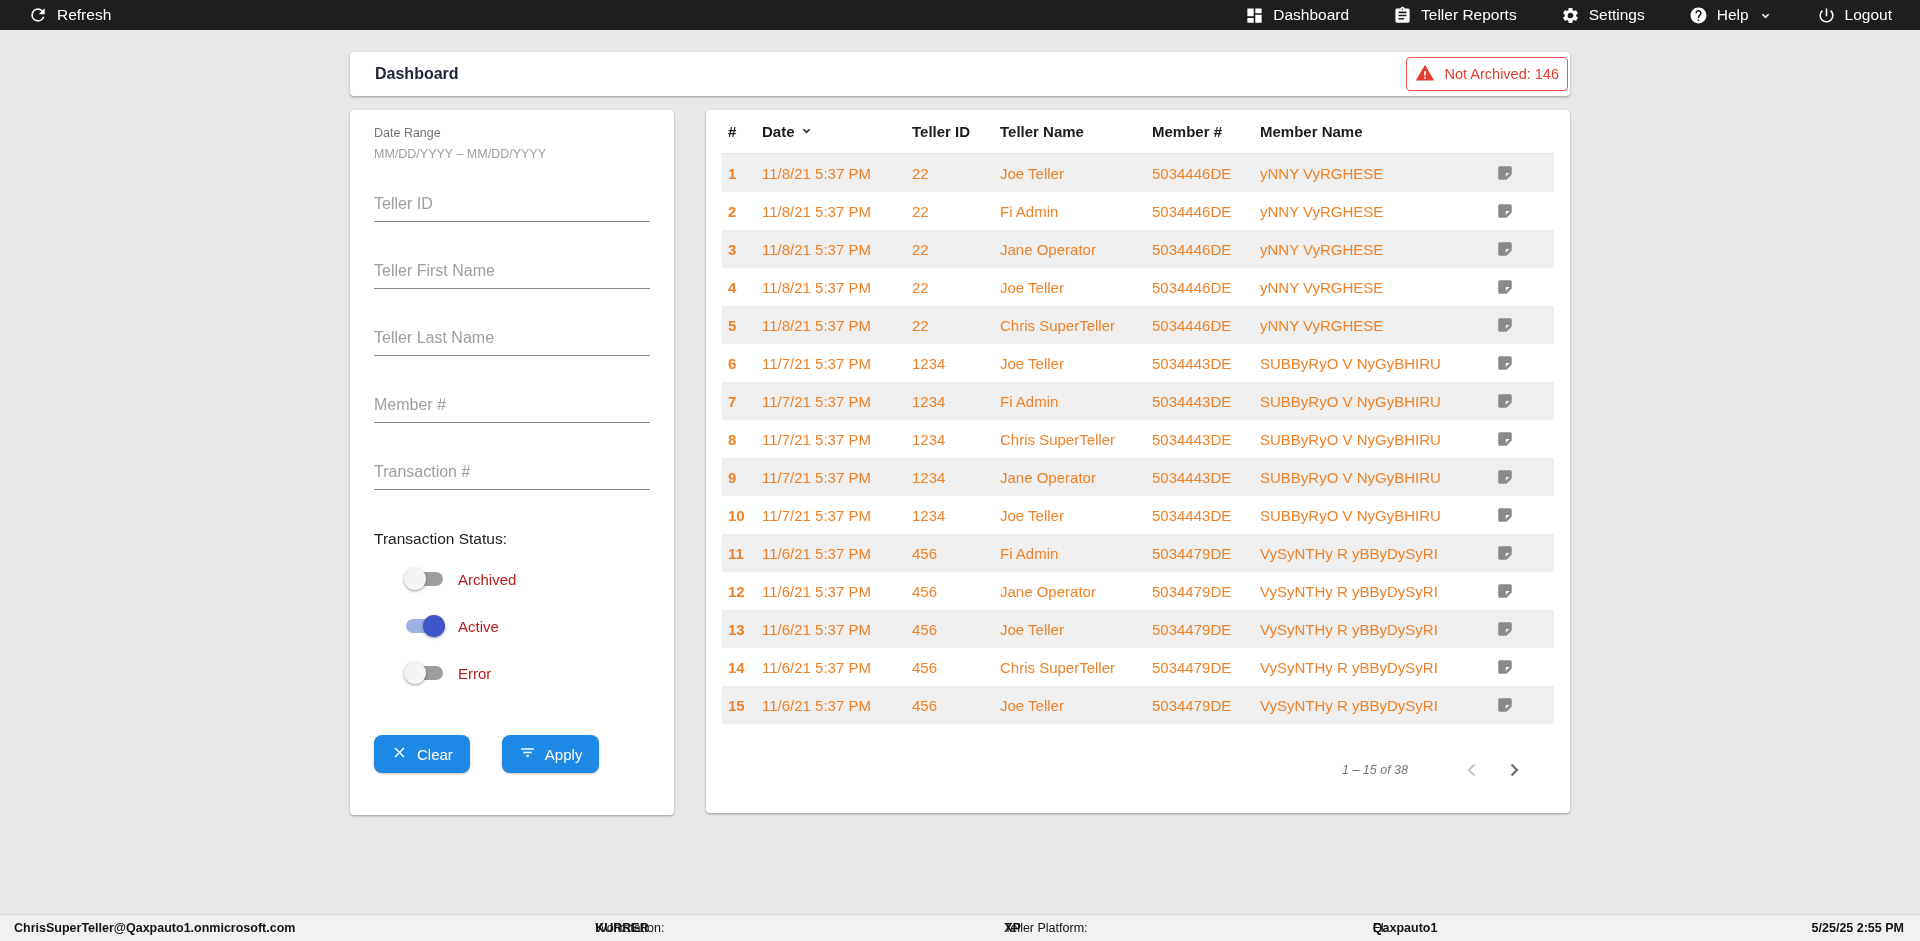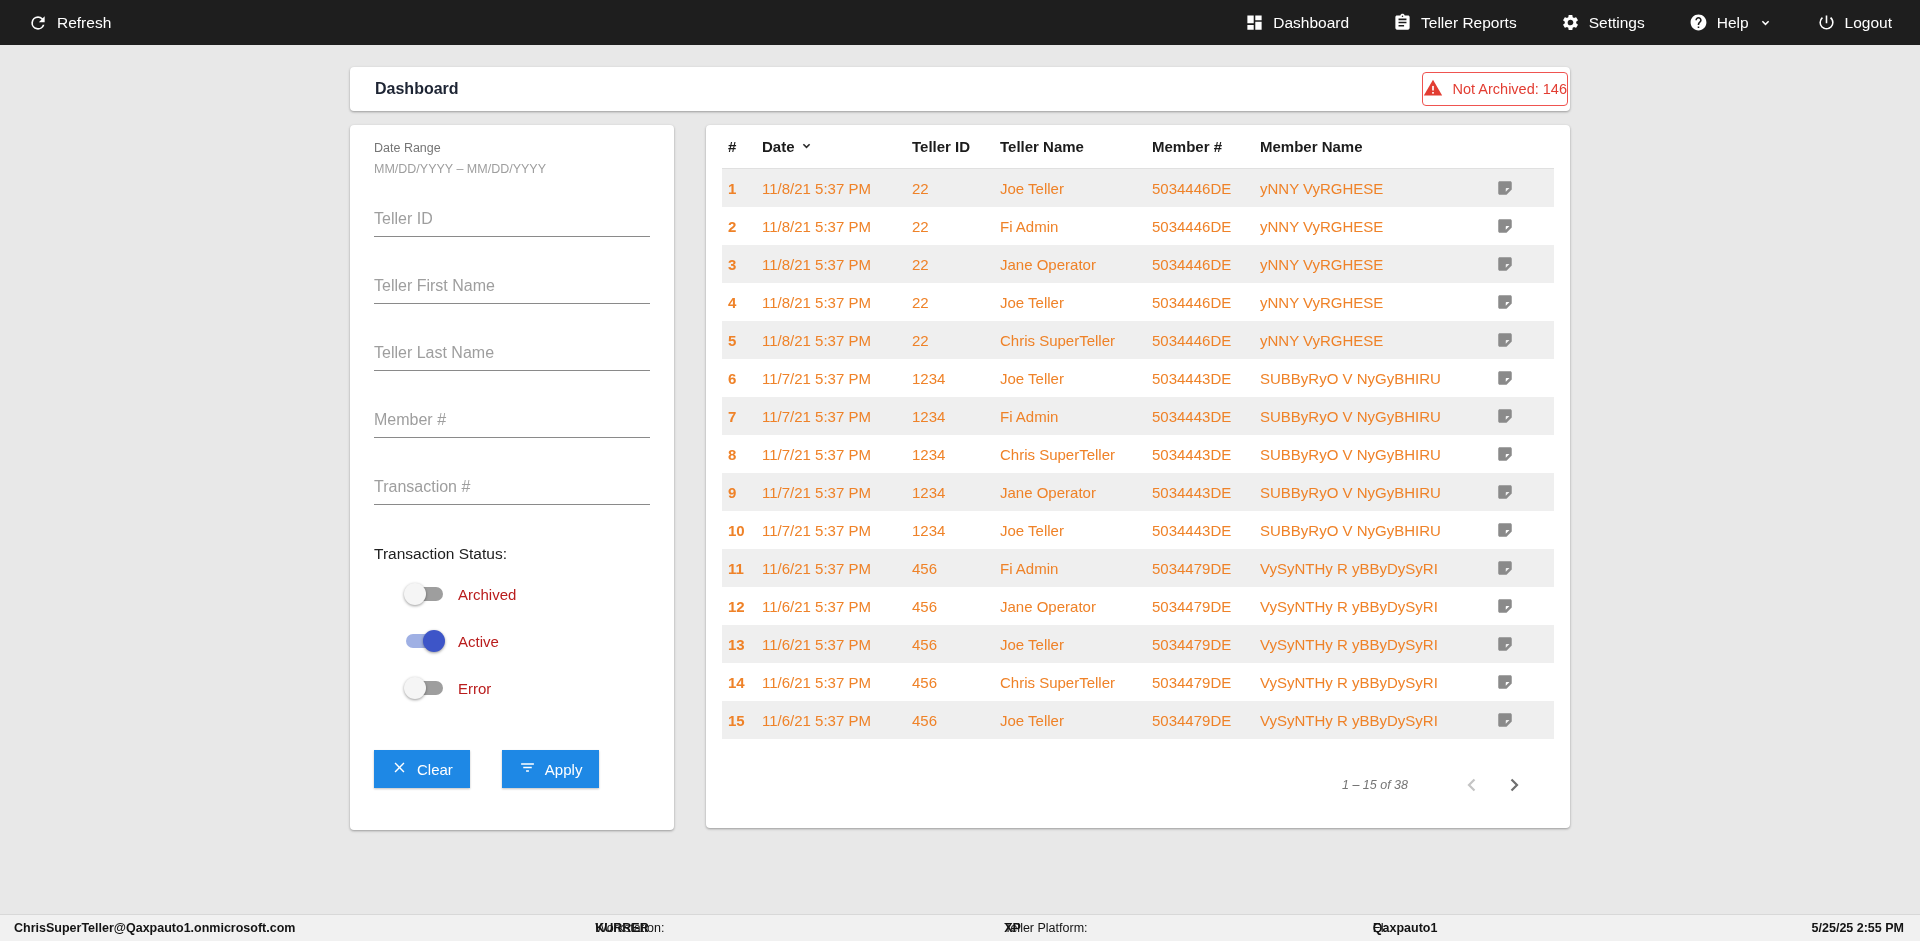--- a/index.html
+++ b/index.html
@@ -5,21 +5,21 @@
   * { margin:0; padding:0; box-sizing:border-box; }
   html,body { width:1920px; height:941px; }
   body {
     font-family:"Liberation Sans", sans-serif;
     background:#e8e8e8;
     position:relative;
     overflow:hidden;
   }
   
   .topbar {
-    height:45px; background:#1e1e1e; color:#fff;
+    height:30px; background:#1e1e1e; color:#fff;
     display:flex; align-items:center; justify-content:space-between;
     padding:0 28px;
   }
   .nav-item {
     display:flex; align-items:center; gap:9px;
     font-size:15.5px; cursor:pointer; white-space:nowrap;
   }
   .topbar-right { display:flex; align-items:center; gap:44px; }
   .nav-item svg { display:block; }
   
@@ -28,21 +28,21 @@
     background:#fff; border-radius:4px;
     box-shadow:0 1px 3px rgba(0,0,0,.22), 0 1px 2px rgba(0,0,0,.14);
   }
   .header-card {
     height:44px; display:flex; align-items:center; justify-content:space-between;
     padding:0 2px 0 25px;
   }
   .page-title { font-size:16px; font-weight:bold; color:#1d2433; }
   .alert-badge {
     height:34px; display:flex; align-items:center; gap:10px;
-    border:1px solid #ef5350; border-radius:4px; padding:0 0;
+    border:1px solid #ef5350; border-radius:4px; padding:0 8px;
     color:#e23d32; font-size:14.5px; background:#fff; cursor:pointer;
   }
   .main-row { display:flex; gap:32px; margin-top:14px; align-items:flex-start; }
   
   .filter-card { width:324px; height:705px; padding:16px 24px 0 24px; flex:none; }
   .field-label { font-size:12.5px; color:#757575; }
   .date-row {
     display:flex; align-items:center; border-bottom:1px solid #8a8a8a;
     padding:4px 0 6px 0; margin-top:2px;
   }
@@ -72,21 +72,21 @@
   }
   .switch .thumb {
     position:absolute; top:0; left:0; width:22px; height:22px;
     border-radius:50%; background:#f5f5f5;
     box-shadow:0 1px 3px rgba(0,0,0,.4);
   }
   .switch.on .track { background:#9fb0e4; }
   .switch.on .thumb { left:19px; background:#3d55c8; }
   .btn-row { display:flex; gap:32px; margin-top:46px; }
   .btn {
-    height:38px; padding:0 17px; border:none; border-radius:0;
+    height:38px; padding:0 17px; border:none; border-radius:8px;
     background:#1e88e5; color:#fff; font-size:15px; cursor:pointer;
     display:flex; align-items:center; gap:9px;
     font-family:"Liberation Sans", sans-serif;
     box-shadow:0 1px 2px rgba(0,0,0,.25);
   }
   
   .table-card { flex:1; height:703px; padding:0 16px; display:flex; flex-direction:column; }
   .thead, .trow {
     display:grid;
     grid-template-columns:40px 150px 88px 152px 108px 1fr 70px;

